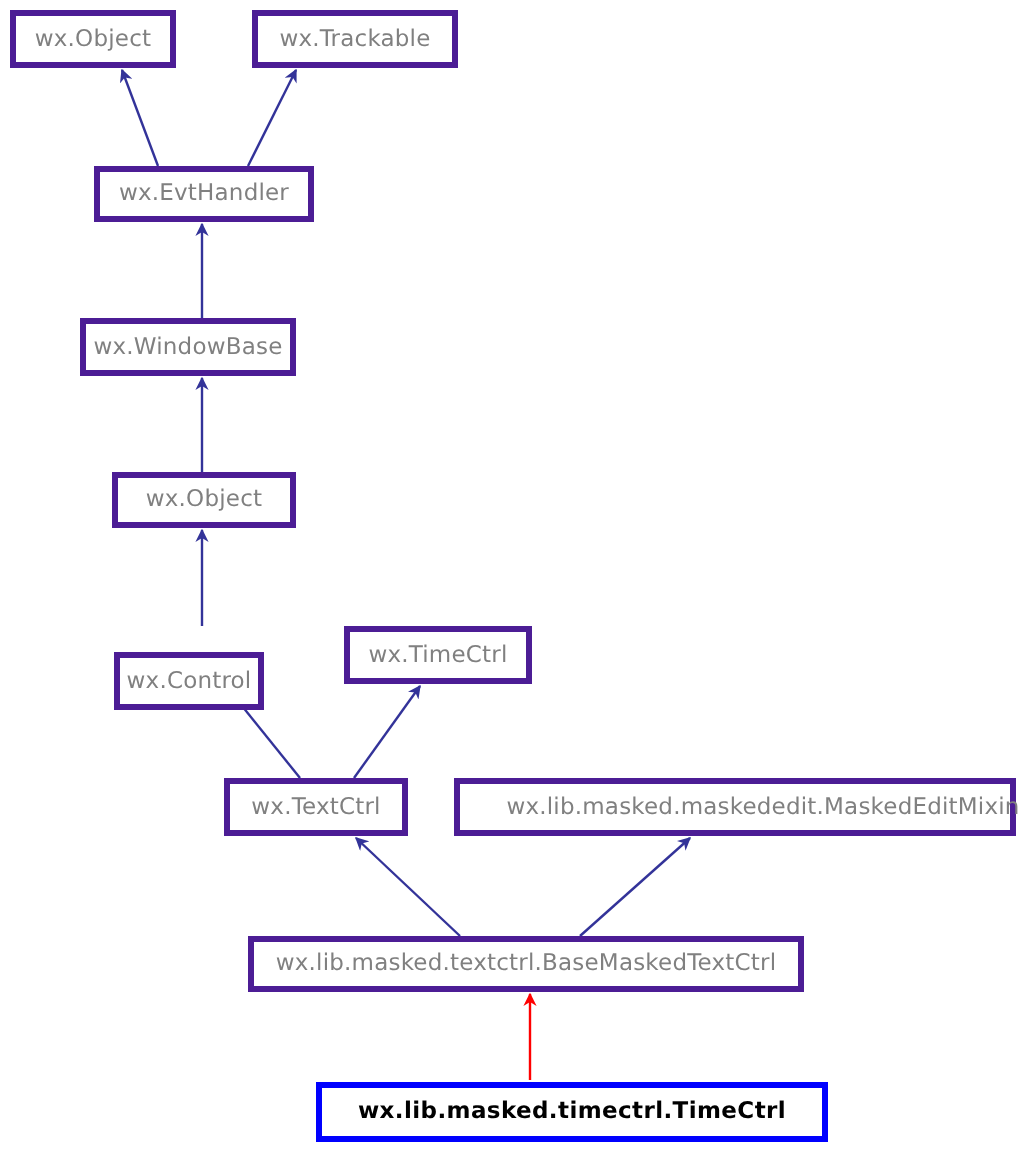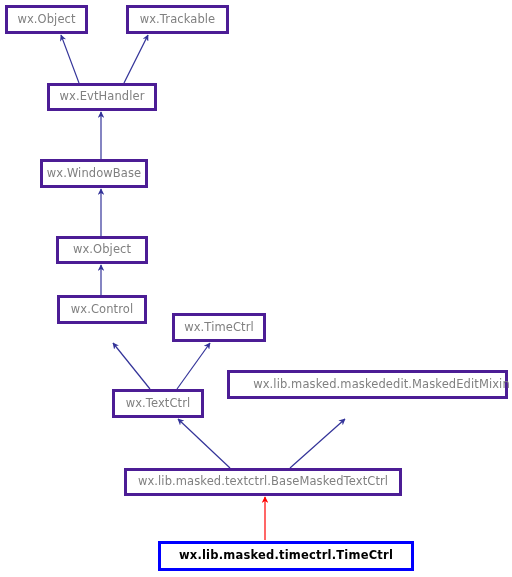--- a/index.html
+++ b/index.html
@@ -78,30 +78,30 @@
       </div>
       <div class="node" style="left: 47px; top: 83px; width: 110px; height: 28px;">
         <span>wx.EvtHandler</span>
       </div>
       <div class="node" style="left: 40px; top: 159px; width: 108px; height: 29px;">
         <span>wx.WindowBase</span>
       </div>
       <div class="node" style="left: 56px; top: 236px; width: 92px; height: 28px;">
         <span>wx.Object</span>
       </div>
-      <div class="node" style="left: 57px; top: 295px; width: 90px; height: 29px;">
+      <div class="node" style="left: 57px; top: 326px; width: 75px; height: 29px;">
         <span>wx.Control</span>
       </div>
       <div class="node" style="left: 172px; top: 313px; width: 94px; height: 29px;">
         <span>wx.TimeCtrl</span>
       </div>
       <div class="node" style="left: 112px; top: 389px; width: 92px; height: 29px;">
         <span>wx.TextCtrl</span>
       </div>
-      <div class="node" style="left: 227px; top: 370px; width: 281px; height: 29px; padding-left: 28px;">
+      <div class="node" style="left: 227px; top: 389px; width: 281px; height: 29px; padding-left: 28px;">
         <span>wx.lib.masked.maskededit.MaskedEditMixin</span>
       </div>
       <div class="node" style="left: 124px; top: 468px; width: 278px; height: 28px;">
         <span>wx.lib.masked.textctrl.BaseMaskedTextCtrl</span>
       </div>
       <div class="node current" style="left: 158px; top: 541px; width: 256px; height: 30px;">
         <span>wx.lib.masked.timectrl.TimeCtrl</span>
       </div>
     </div>
 </div>

